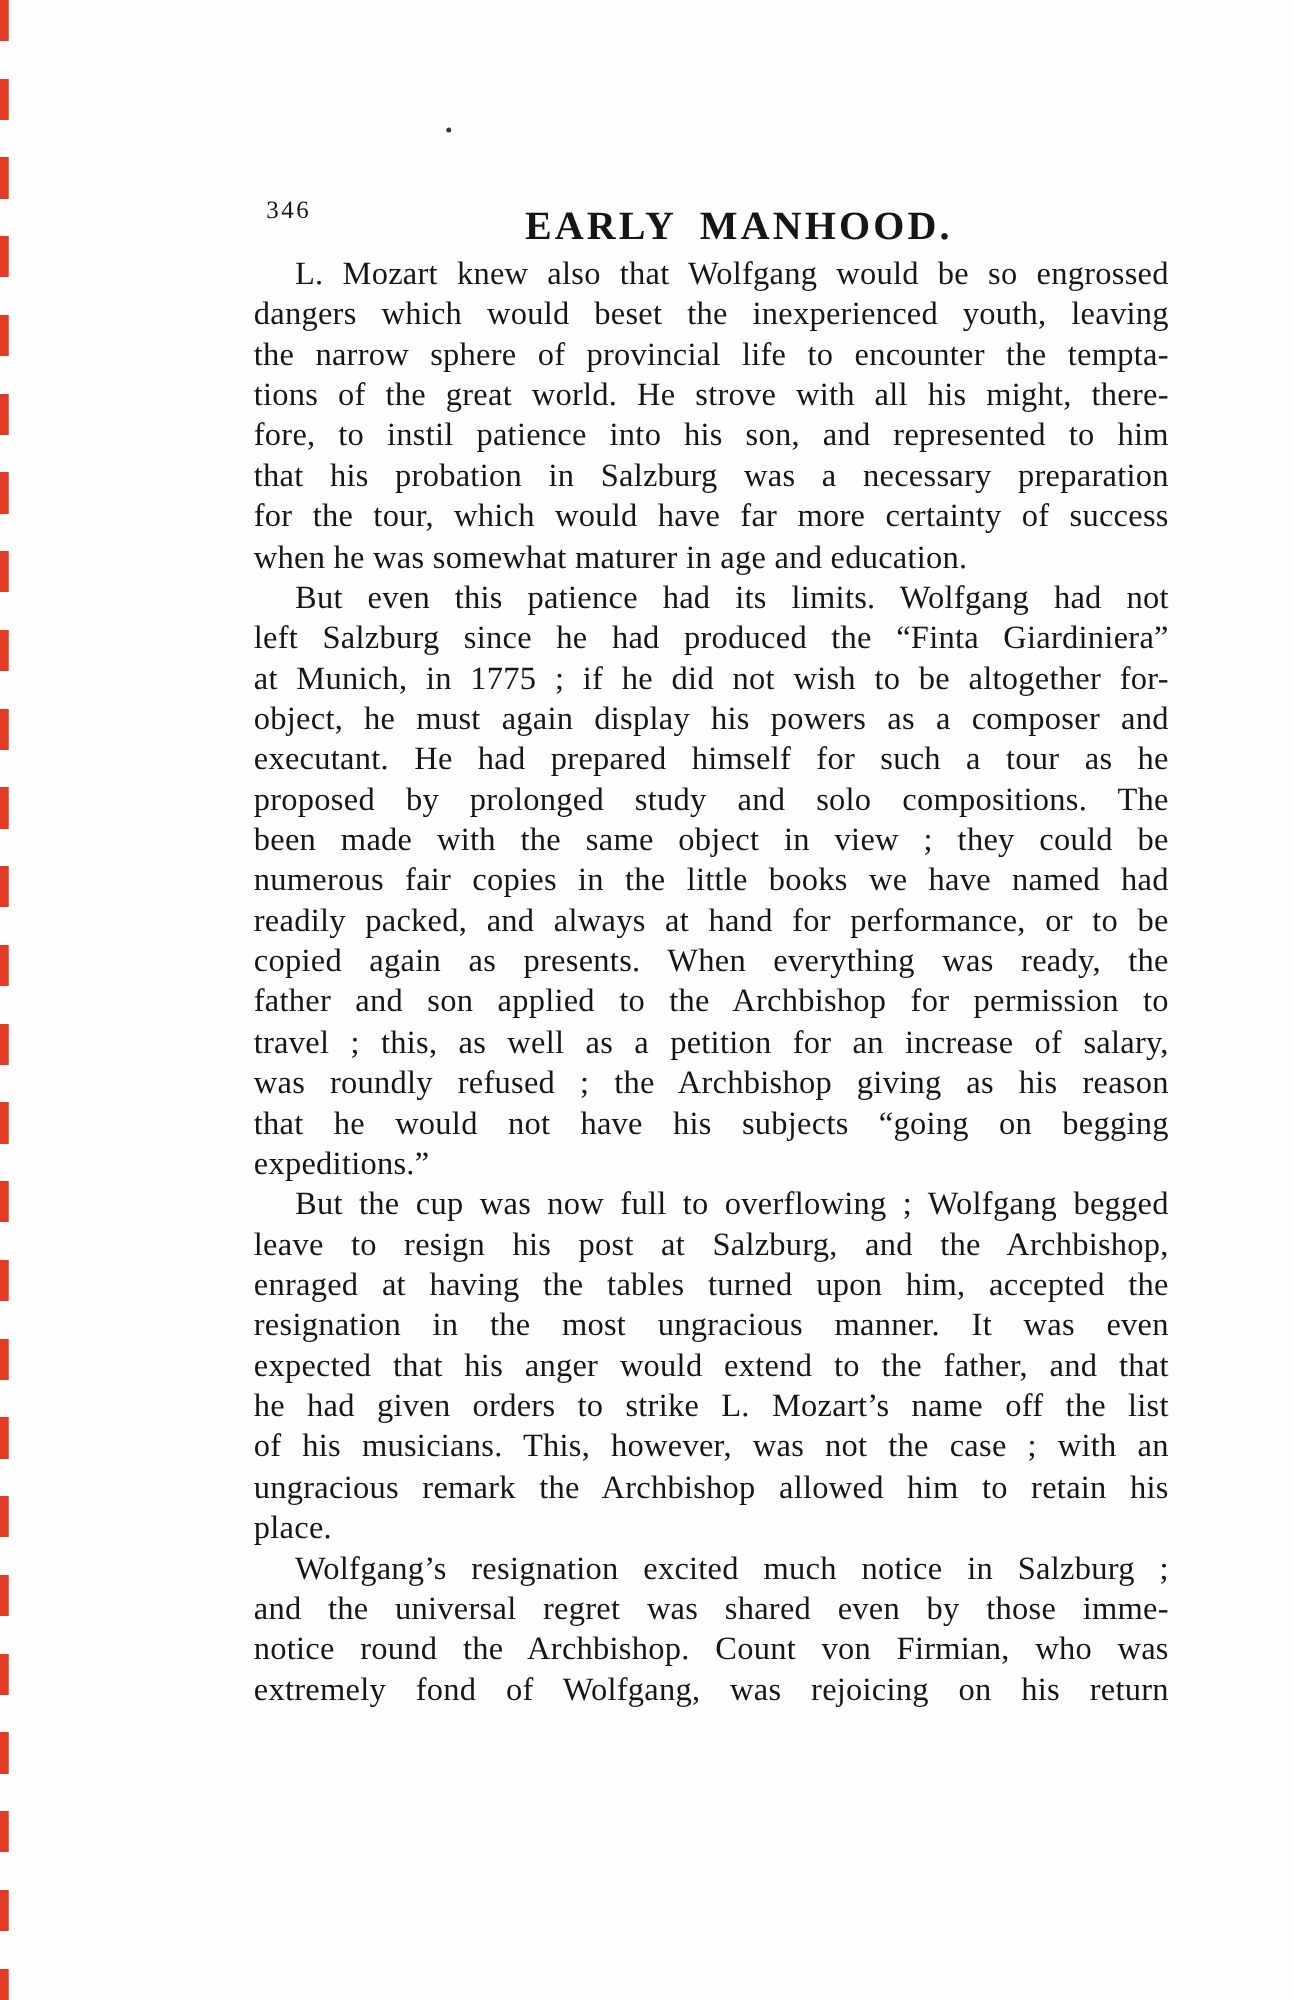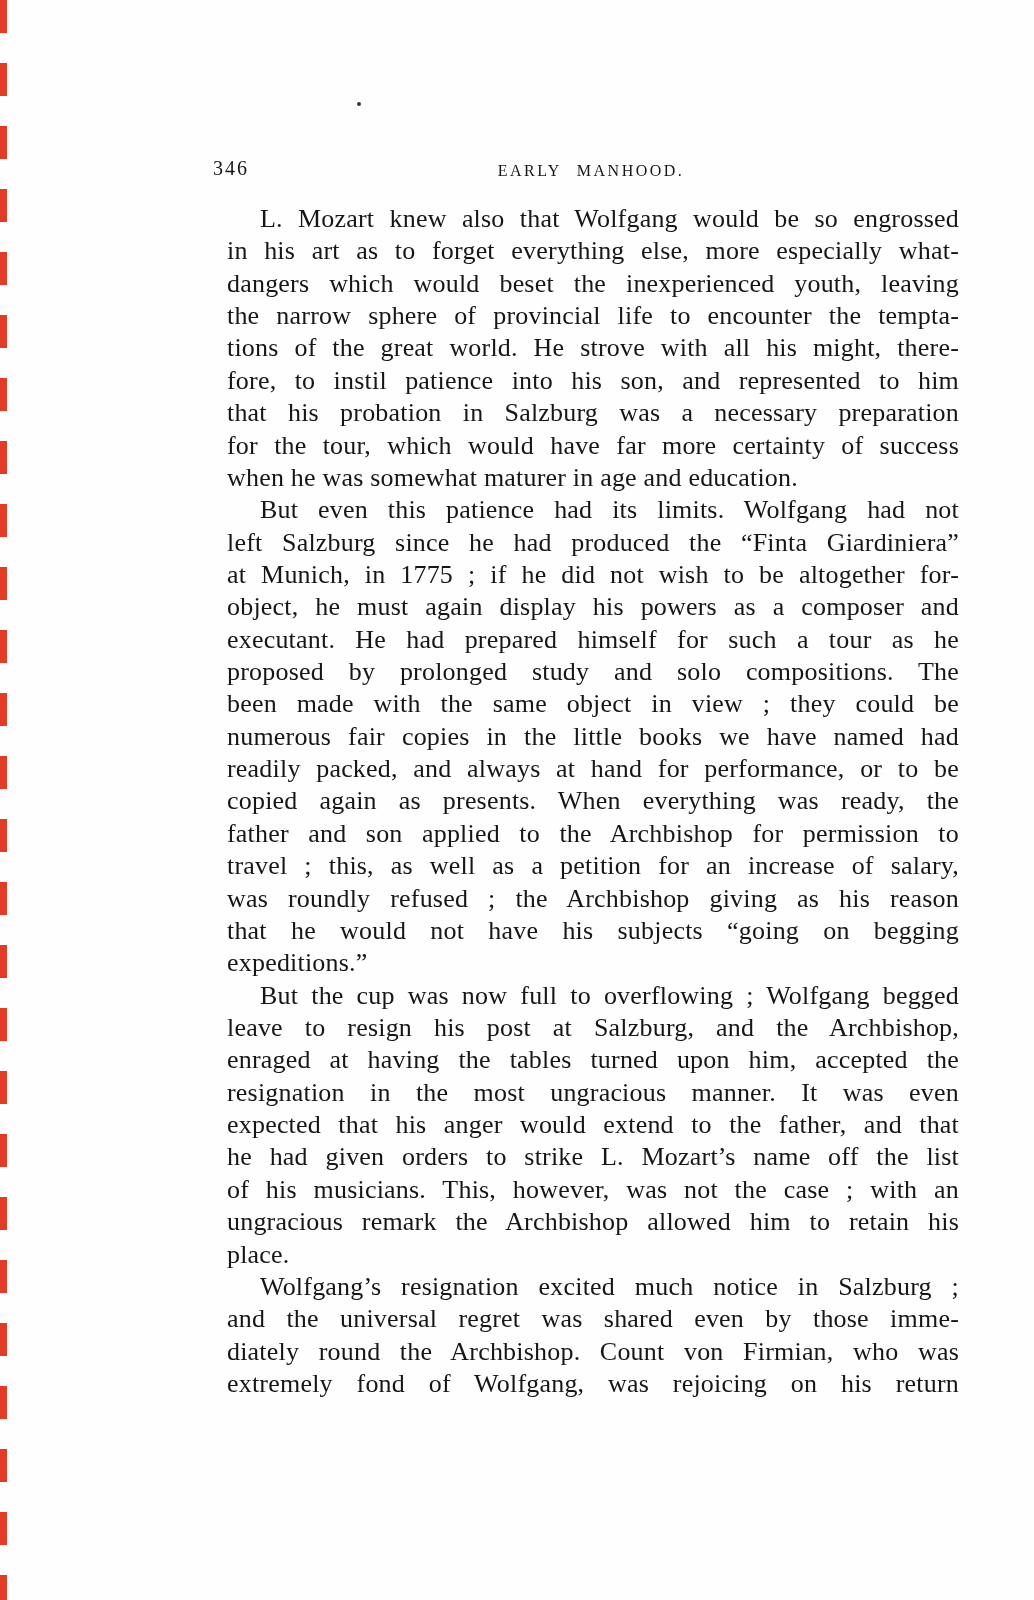--- a/index.html
+++ b/index.html
@@ -19,31 +19,31 @@
       var(--edge_red,#e23b26) 0px, var(--edge_red,#e23b26) 33px,
       transparent 33px, transparent 63px);
   }
   .pagenum{
     position:absolute;left:213px;top:157px;
     font-size:20px;letter-spacing:2px;
   }
   .running-title{
     position:absolute;left:591px;top:162px;
     transform:translateX(-50%);
-    font-size:16px;font-weight:normal;
+    font-size:32px;font-weight:bold;
     letter-spacing:2.5px;word-spacing:9px;
     white-space:nowrap;
   }
   .speck{
     position:absolute;left:357px;top:102px;
     width:4px;height:4px;border-radius:50%;
     background:#3a3a3a;
   }
   .textblock{
-    position:absolute;left:227px;top:203px;width:732px;
+    position:absolute;left:203px;top:203px;width:732px;
     font-size:26px;
     font-family:Liberation Serif, serif;
   }
   .line{
     line-height:32.37px;height:32.37px;
     text-align:justify;
     -moz-text-align-last:justify;
     text-align-last:justify;
     white-space:nowrap;
     letter-spacing:0.2px;
@@ -58,21 +58,20 @@
 </head>
 <body>
 
 <div class="page">
   <div class="edge-marks"></div>
   <div class="speck"></div>
   <span class="pagenum">346</span>
   <span class="running-title">EARLY MANHOOD.</span>
   <main class="textblock">
       <div class="line indent">L. Mozart knew also that Wolfgang would be so engrossed</div>
-      <div class="line">in his art as to forget everything else, more especially what-</div>
       <div class="line">dangers which would beset the inexperienced youth, leaving</div>
       <div class="line">the narrow sphere of provincial life to encounter the tempta-</div>
       <div class="line">tions of the great world.  He strove with all his might, there-</div>
       <div class="line">fore, to instil patience into his son, and represented to him</div>
       <div class="line">that his probation in Salzburg was a necessary preparation</div>
       <div class="line">for the tour, which would have far more certainty of success</div>
       <div class="line endline">when he was somewhat maturer in age and education.</div>
       <div class="line indent">But even this patience had its limits.  Wolfgang had not</div>
       <div class="line">left Salzburg since he had produced the “Finta Giardiniera”</div>
       <div class="line">at Munich, in 1775 ; if he did not wish to be altogether for-</div>
@@ -92,16 +91,16 @@
       <div class="line">leave to resign his post at Salzburg, and the Archbishop,</div>
       <div class="line">enraged at having the tables turned upon him, accepted the</div>
       <div class="line">resignation in the most ungracious manner.  It was even</div>
       <div class="line">expected that his anger would extend to the father, and that</div>
       <div class="line">he had given orders to strike L. Mozart’s name off the list</div>
       <div class="line">of his musicians.  This, however, was not the case ; with an</div>
       <div class="line">ungracious remark the Archbishop allowed him to retain his</div>
       <div class="line endline">place.</div>
       <div class="line indent">Wolfgang’s resignation excited much notice in Salzburg ;</div>
       <div class="line">and the universal regret was shared even by those imme-</div>
-      <div class="line">diately round the Archbishop.  Count von Firmian, who was</div>
+      <div class="line">notice round the Archbishop.  Count von Firmian, who was</div>
       <div class="line">extremely fond of Wolfgang, was rejoicing on his return</div>
     </main>
 </div>
 
 </body></html>

